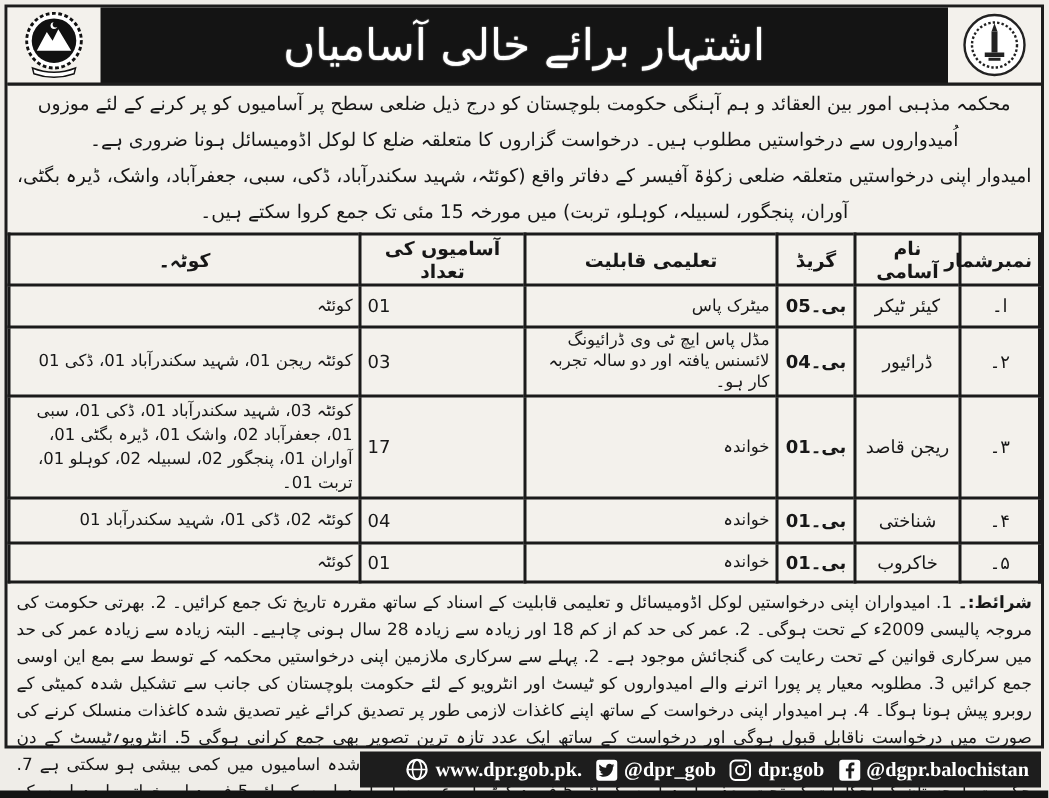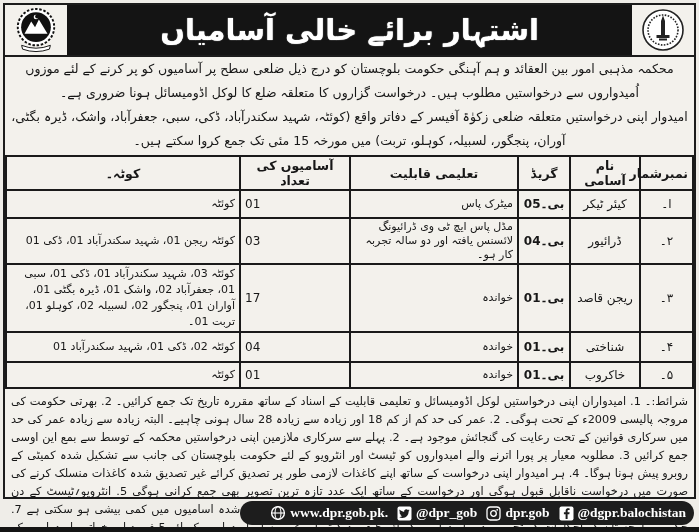--- a/index.html
+++ b/index.html
@@ -14,21 +14,21 @@
     position:absolute;left:3px;top:3px;width:689px;height:492px;
     border:2px solid #1c1c1c;background:#f3f1ec;
   }
   
   .banner{
     position:relative;height:50px;background:#141414;
     display:flex;align-items:center;justify-content:center;
     border-bottom:2px solid #1c1c1c;
   }
   .banner .title{
-    color:#ffffff;font-weight:bold;font-size:29px;line-height:50px;
+    color:#ffffff;font-weight:normal;font-size:29px;line-height:50px;
     direction:rtl;letter-spacing:1px;text-shadow:0 0 1px #fff;
   }
   .logo-box{
     position:absolute;top:0;width:62px;height:50px;background:#f3f1ec;
     display:flex;align-items:center;justify-content:center;
   }
   .logo-box.left{left:0;}
   .logo-box.right{right:0;}
   
   .intro{
@@ -50,27 +50,27 @@
   td.c-qual{text-align:right;width:158px;font-size:11px;line-height:14px;}
   td.c-count{text-align:left;width:100px;direction:ltr;}
   td.c-quota{text-align:right;font-size:11px;line-height:16px;}
   tr.r1 td{height:24px;} tr.r2 td{height:28px;} tr.r3 td{height:52px;}
   tr.r4 td{height:26px;} tr.r5 td{height:22px;}
   
   .terms{
     direction:rtl;text-align:justify;font-size:11.3px;line-height:18px;
     padding:4px 6px 2px 6px;
   }
-  .terms .terms-label{font-weight:normal;margin-top:47px;}
+  .terms .terms-label{font-weight:bold;margin-top:47px;}
   
   .social-bar{
     position:absolute;left:240px;right:5px;bottom:7px;height:24px;
     background:#1d1d1d;color:#fff;display:flex;align-items:center;
     justify-content:flex-end;gap:9px;padding:0 8px;
-    font-family:"Liberation Serif",serif;font-weight:bold;font-size:13.5px;border-radius:12px;
+    font-family:"Liberation Serif",serif;font-weight:bold;font-size:13.5px;
   }
   .social-item{display:flex;align-items:center;gap:4px;}
   .bottom-rule{
     position:absolute;left:0;right:0;bottom:0;height:5px;background:#141414;
   }
   .icon{display:inline-flex;align-items:center;justify-content:center;}
 </style>
 </head>
 <body>
 

